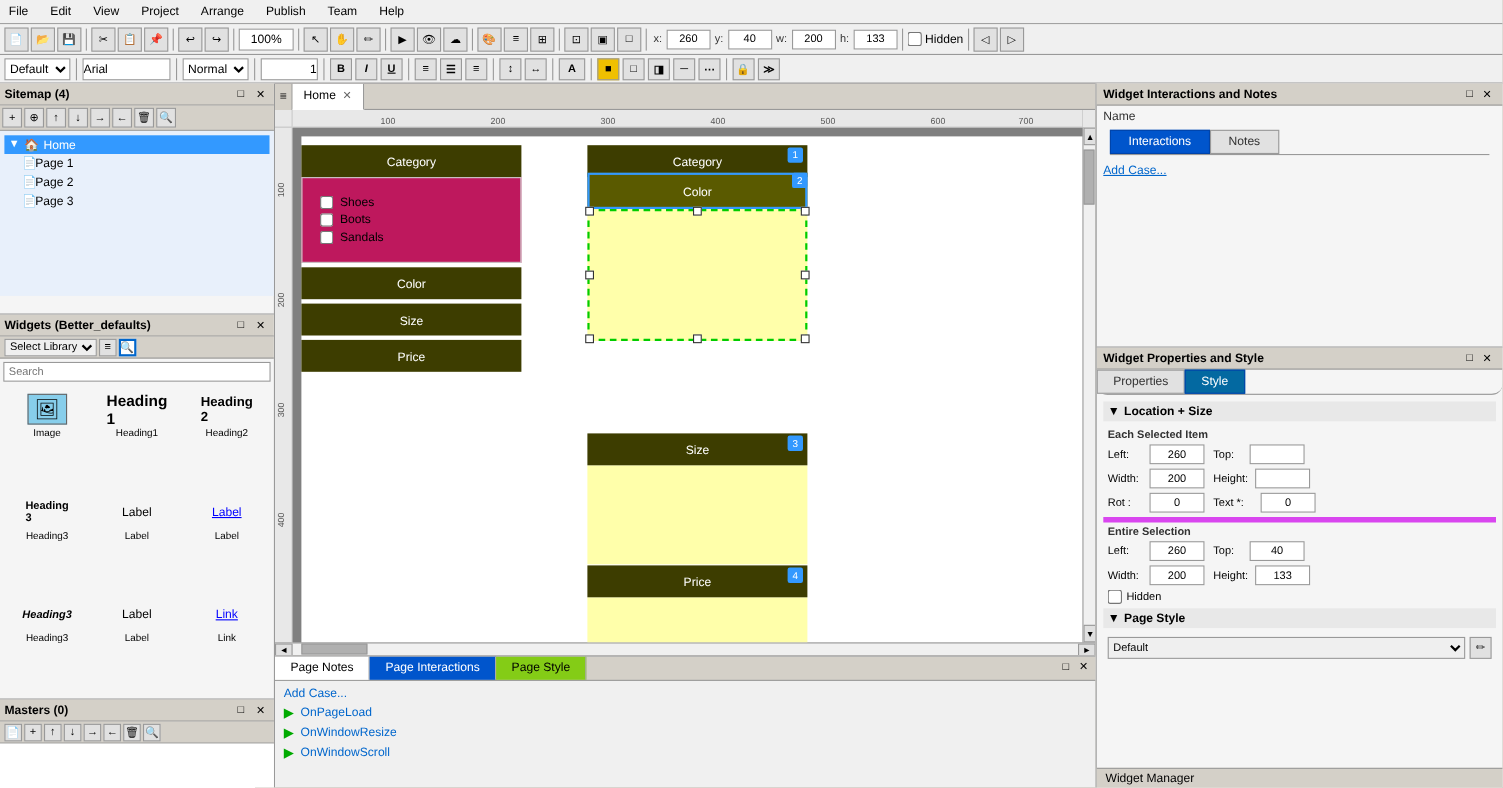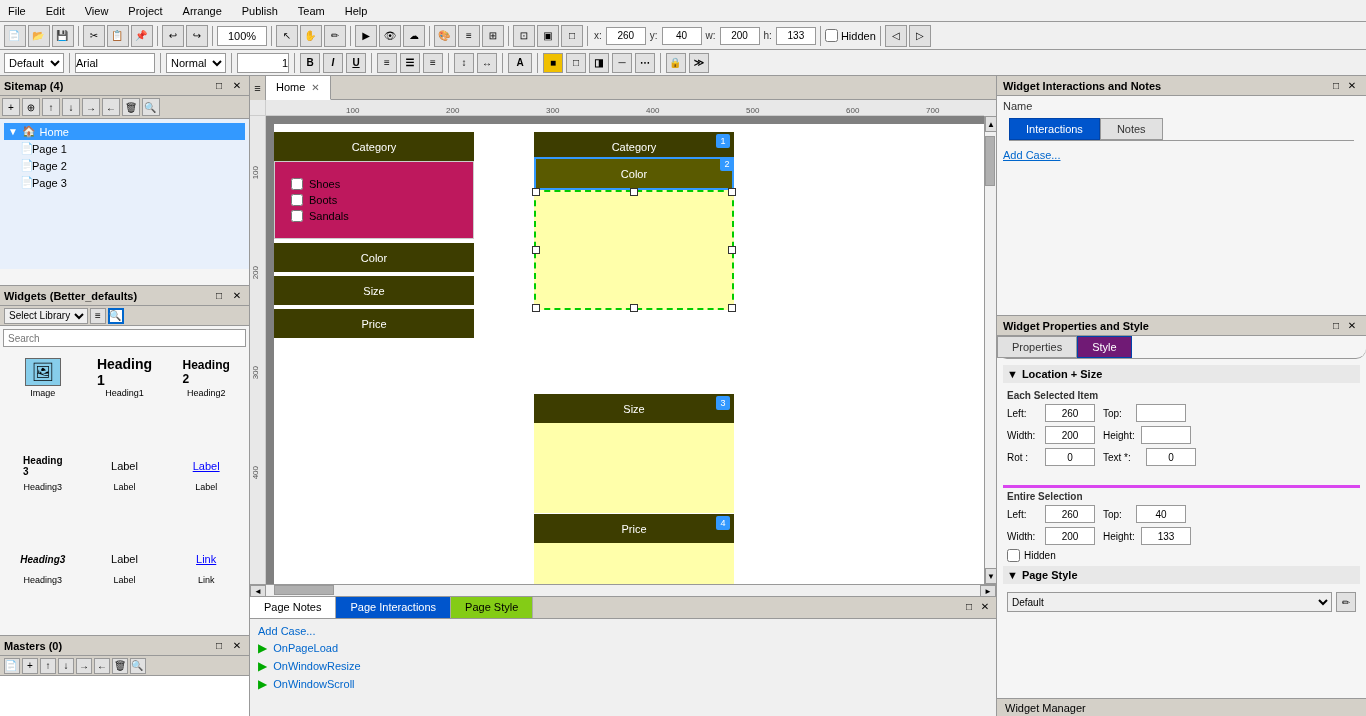--- a/index.html
+++ b/index.html
@@ -542,21 +542,21 @@
     <div style="flex:1;display:flex;flex-direction:column;overflow:hidden;">
       <div class="right-panel-header">
         <span class="right-panel-title">Widget Properties and Style</span>
         <button class="panel-btn">□</button>
         <button class="panel-btn">✕</button>
       </div>
       <div style="display:flex;border-bottom:1px solid #999;border-radius:10px;">
         <button style="padding:4px 14px;font-size:11px;background:#e1e1e1;color:#333;border:1px solid #999;cursor:pointer;">
           <span>Properties</span>
         </button>
-        <button style="padding:4px 14px;font-size:11px;background:#701a75;color:white;border:1px solid #0044aa;cursor:pointer;">
+        <button style="padding:4px 14px;font-size:11px;background:#0369a1;color:white;border:1px solid #0044aa;cursor:pointer;">
           <span>Style</span>
         </button>
       </div>
       <div style="flex:1;overflow-y:auto;padding:6px;">
 
         <div>
           <div class="section-header">
             <span>▼</span>
             <span>Location + Size</span>
           </div>
@@ -588,21 +588,21 @@
             <div style="display:flex;align-items:center;gap:3px;">
               <span style="font-size:10px;width:35px;">Rot :</span>
               <input type="text" style="width: 50px; height: 18px; border: 1px solid rgb(153, 153, 153); text-align: center; font-size: 10px;" value="0">
             </div>
             <div style="display:flex;align-items:center;gap:3px;">
               <span style="font-size:10px;width:40px;">Text *:</span>
               <input type="text" style="width: 50px; height: 18px; border: 1px solid rgb(153, 153, 153); text-align: center; font-size: 10px;" value="0">
             </div>
           </div>
 
-          <div style="font-size:10px;font-weight:bold;padding:3px 4px;color:#333;border-top:3px solid #d946ef;margin-top:19px;">Entire Selection</div>
+          <div style="font-size:10px;font-weight:bold;padding:3px 4px;color:#333;border-top:5px solid #d946ef;margin-top:4px;">Entire Selection</div>
 
           <div style="display:flex;gap:8px;margin-bottom:4px;padding:0 4px;">
             <div style="display:flex;align-items:center;gap:3px;">
               <span style="font-size:10px;width:35px;">Left:</span>
               <input type="text" style="width: 50px; height: 18px; border: 1px solid rgb(153, 153, 153); text-align: center; font-size: 10px;" value="260">
             </div>
             <div style="display:flex;align-items:center;gap:3px;">
               <span style="font-size:10px;width:30px;">Top:</span>
               <input type="text" style="width: 50px; height: 18px; border: 1px solid rgb(153, 153, 153); text-align: center; font-size: 10px;" value="40">
             </div>

